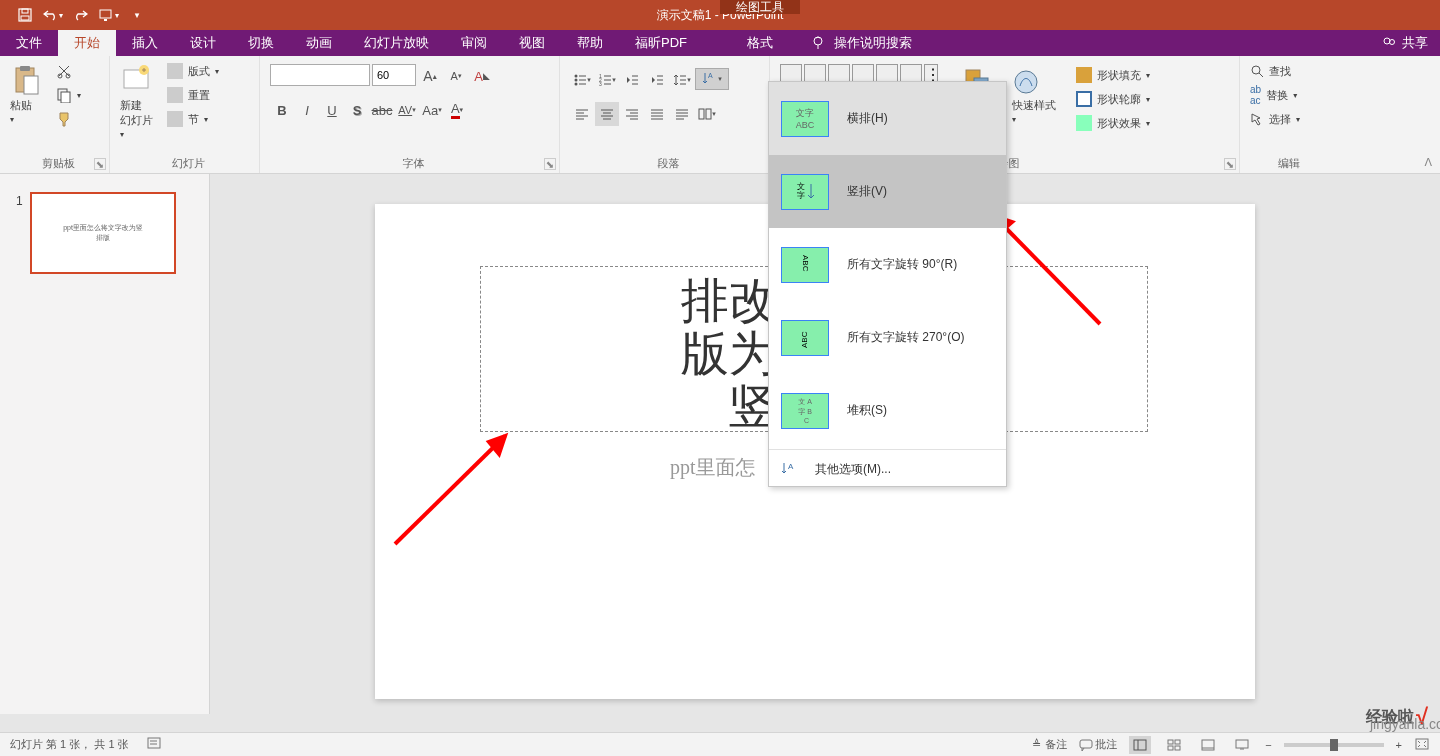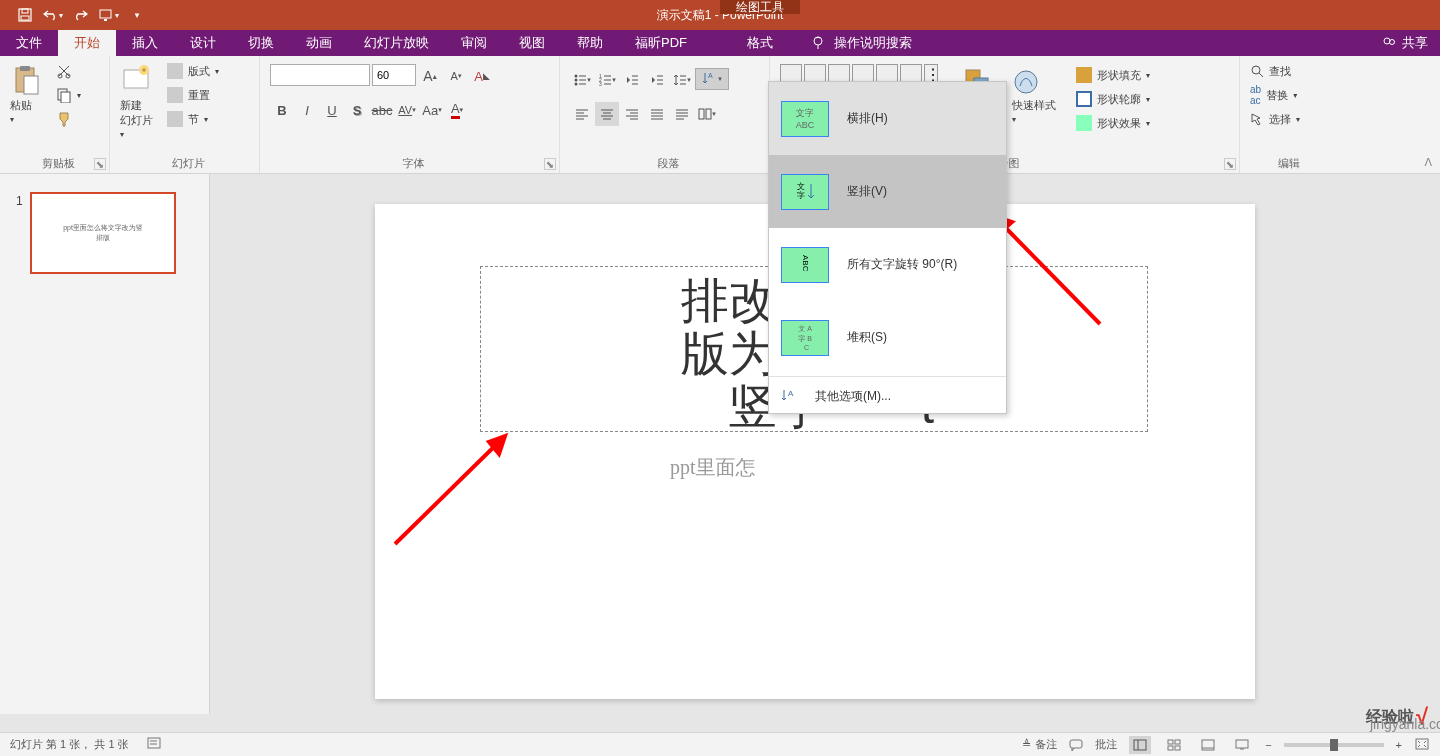--- a/index.html
+++ b/index.html
@@ -471,20 +471,28 @@
   </div>
   <div class="dropdown-item">
     <div class="dd-icon">
         <svg width="24" height="24">
           <text x="2" y="14" font-size="8" transform="rotate(90 12 12)">ABC</text>
         </svg>
       </div>
     <span>所有文字旋转 90°(R)</span>
   </div>
   <div class="dropdown-item">
+    <div class="dd-icon">
+        <svg width="24" height="24">
+          <text x="2" y="14" font-size="8" transform="rotate(-90 12 12)">ABC</text>
+        </svg>
+      </div>
+    <span>所有文字旋转 270°(O)</span>
+  </div>
+  <div class="dropdown-item">
     <div class="dd-icon" style="white-space:pre;font-size:7px">文 A
 字 B
    C</div>
     <span>堆积(S)</span>
   </div>
   <div class="dd-sep"></div>
   <div class="dd-opt">
     <svg width="16" height="16">
         <path d="M3 2v10l-2-2M3 12l2-2" fill="none" stroke="#3a6ea5"></path>
         <text x="7" y="8" font-size="8" fill="#3a6ea5">A</text>
@@ -554,21 +562,21 @@
   <span style="margin-left:18px"><svg width="16" height="14">
         <rect x="1" y="1" width="12" height="10" fill="none" stroke="#777"></rect>
         <line x1="3" y1="4" x2="10" y2="4" stroke="#777"></line>
         <line x1="3" y1="7" x2="10" y2="7" stroke="#777"></line>
       </svg></span>
   <div class="status-right">
     <span style="display:flex;gap:4px;align-items:center">
         <span>≜</span>
         <span>备注</span>
       </span>
-    <span style="display:flex;gap:12px;align-items:center">
+    <span style="display:flex;gap:2px;align-items:center">
         <svg width="14" height="12">
           <rect x="1" y="1" width="12" height="8" rx="2" fill="none" stroke="#777"></rect>
           <path d="M5 9l-2 3v-3" fill="none" stroke="#777"></path>
         </svg>
         <span>批注</span>
       </span>
     <div class="view-btn active">
         <svg width="14" height="12">
           <rect x="1" y="1" width="12" height="10" fill="none" stroke="#555"></rect>
           <line x1="5" y1="1" x2="5" y2="11" stroke="#555"></line>

